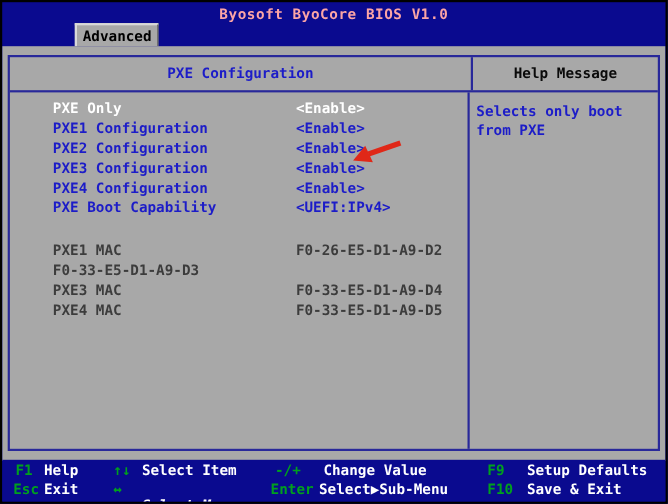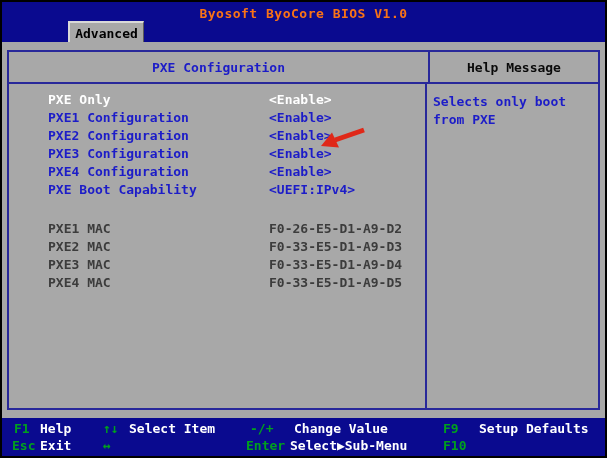--- a/index.html
+++ b/index.html
@@ -5,21 +5,21 @@
   * { margin:0; padding:0; box-sizing:border-box; }
   body { background:#222; font-family:"DejaVu Sans Mono","Liberation Mono",monospace; }
   .screen {
     position:relative; width:607px; height:458px;
     background:#0a0a8f; border:2px solid #000000; overflow:hidden;
     font-weight:bold; font-size:13px; line-height:1;
   }
   
   .bios-title {
     position:absolute; top:5px; left:0; width:100%;
-    text-align:center; color:#f97316; letter-spacing:0.5px;
+    text-align:center; color:#fca5a5; letter-spacing:0.5px;
   }
   .tab {
     position:absolute; top:19px; left:66px; width:76px; height:21px;
     background:#a8a8a8; color:#000000; text-align:center;
     border-top:2px solid #d9d9d9; border-left:2px solid #d9d9d9; border-right:1px solid #5a5a5a;
     padding-top:4px;
   }
   
   .workarea {
     position:absolute; top:40px; left:0; width:603px; height:377px;
@@ -101,21 +101,20 @@
             <span class="lbl">PXE Boot Capability</span>
             <span class="val">&lt;UEFI:IPv4&gt;</span>
           </div>
 
           <div class="mac-block">
             <div class="row readonly">
               <span class="lbl">PXE1 MAC</span>
               <span class="val">F0-26-E5-D1-A9-D2</span>
             </div>
             <div class="row readonly">
-              <span class="lbl">PXE2 MAC</span>
               <span class="val">F0-33-E5-D1-A9-D3</span>
             </div>
             <div class="row readonly">
               <span class="lbl">PXE3 MAC</span>
               <span class="val">F0-33-E5-D1-A9-D4</span>
             </div>
             <div class="row readonly">
               <span class="lbl">PXE4 MAC</span>
               <span class="val">F0-33-E5-D1-A9-D5</span>
             </div>
@@ -146,15 +145,16 @@
     <span class="key" style="left:441px; top:4px;">F9</span>
     <span class="klabel" style="left:477px; top:4px;">Setup Defaults</span>
 
     <span class="key" style="left:10px;  top:21px;">Esc</span>
     <span class="klabel" style="left:38px;  top:21px;">Exit</span>
     <span class="key" style="left:101px; top:21px;">↔</span>
     <span class="klabel" style="left:127px; top:36px;font-style:italic;">Select Menu</span>
     <span class="key" style="left:244px; top:21px;">Enter</span>
     <span class="klabel" style="left:288px; top:21px;">Select▶Sub-Menu</span>
     <span class="key" style="left:441px; top:21px;">F10</span>
+    <span class="klabel" style="left:477px; top:21px;">Save &amp; Exit</span>
   </div>
 
 </div>
 
 </body></html>

